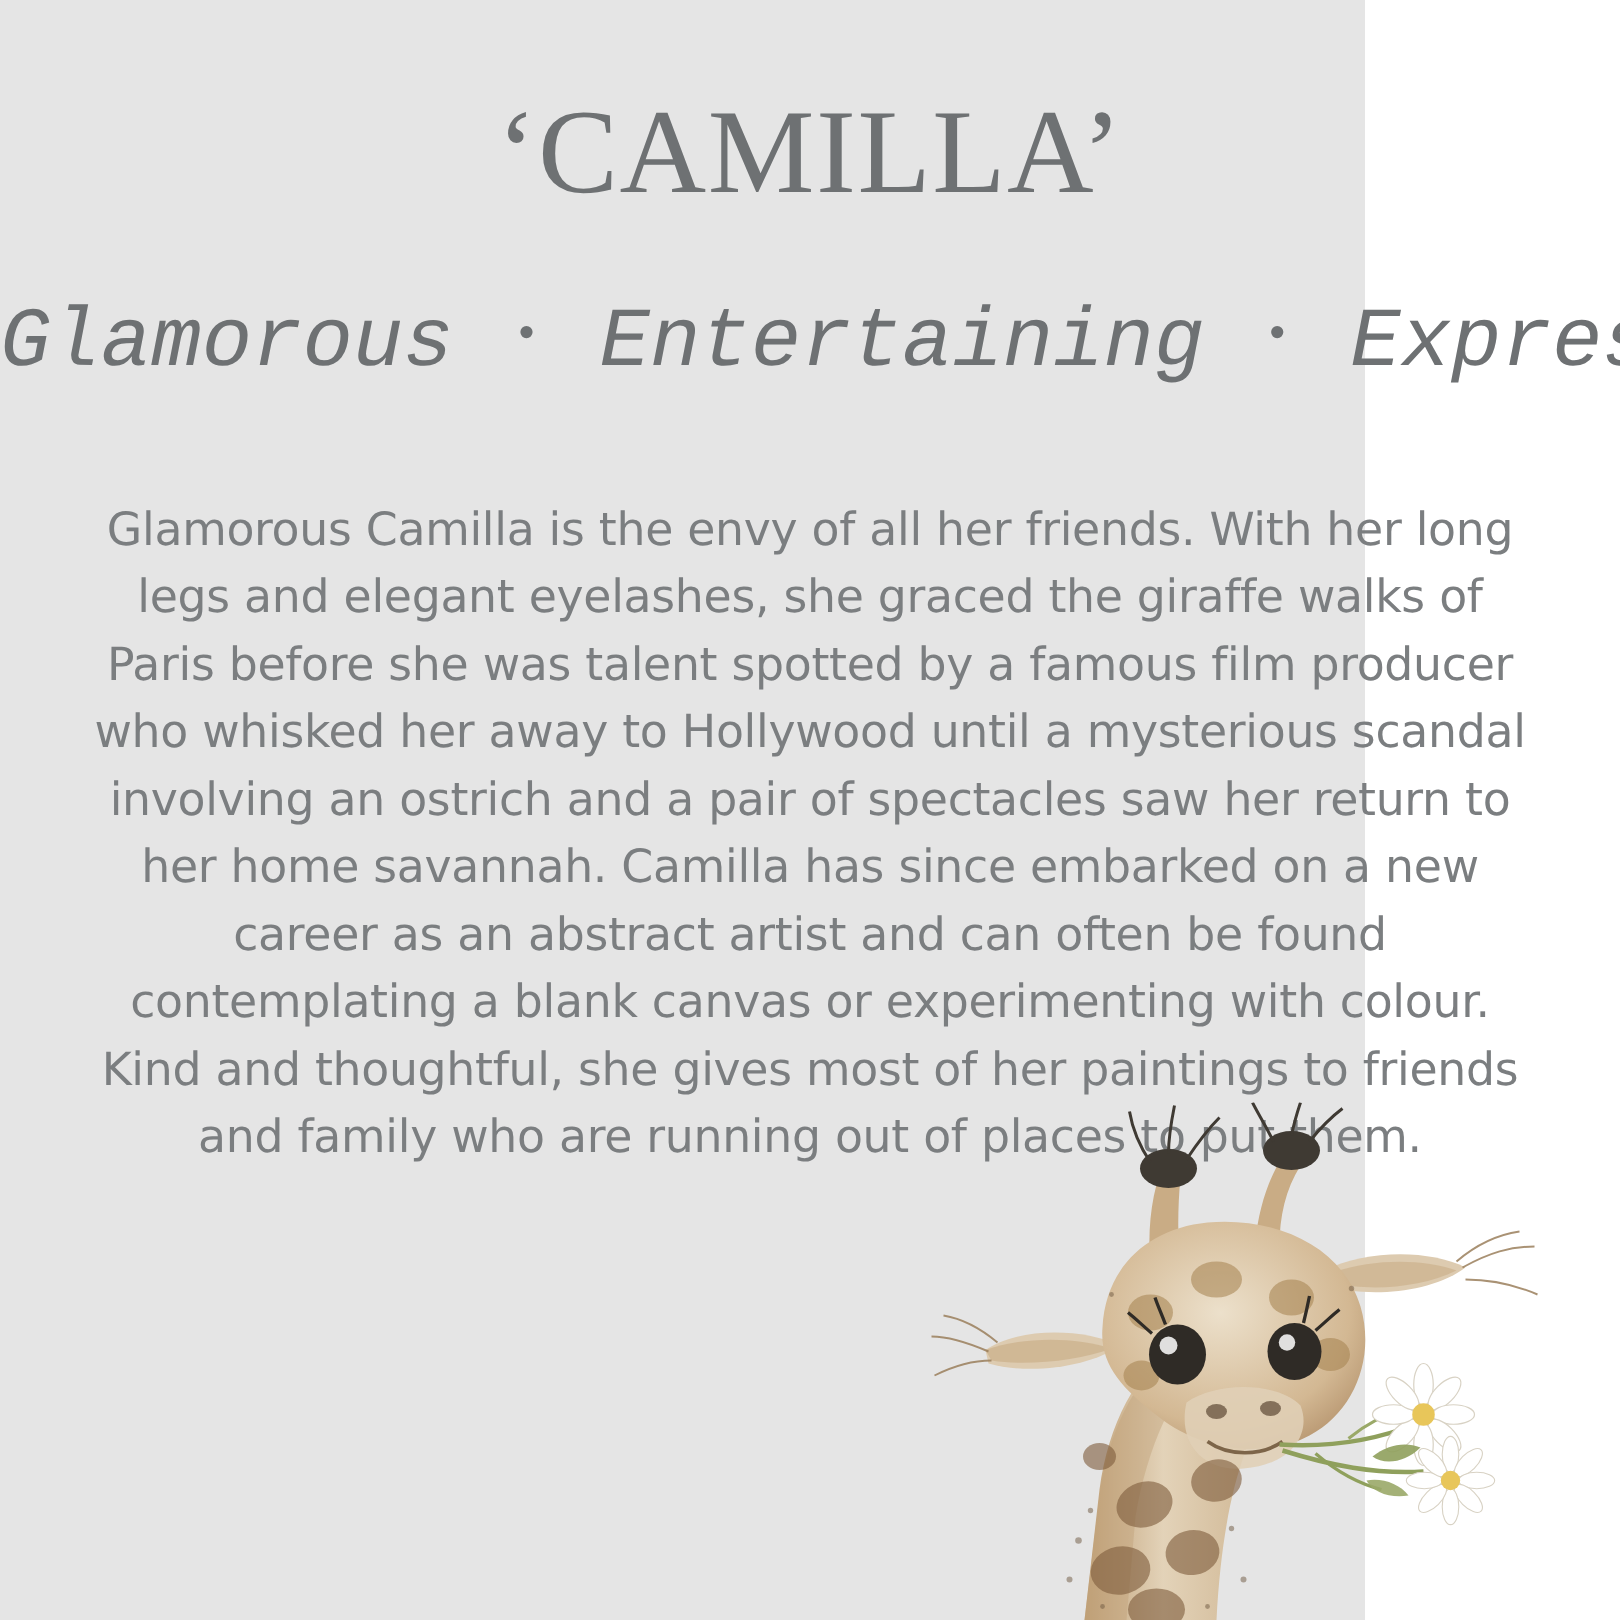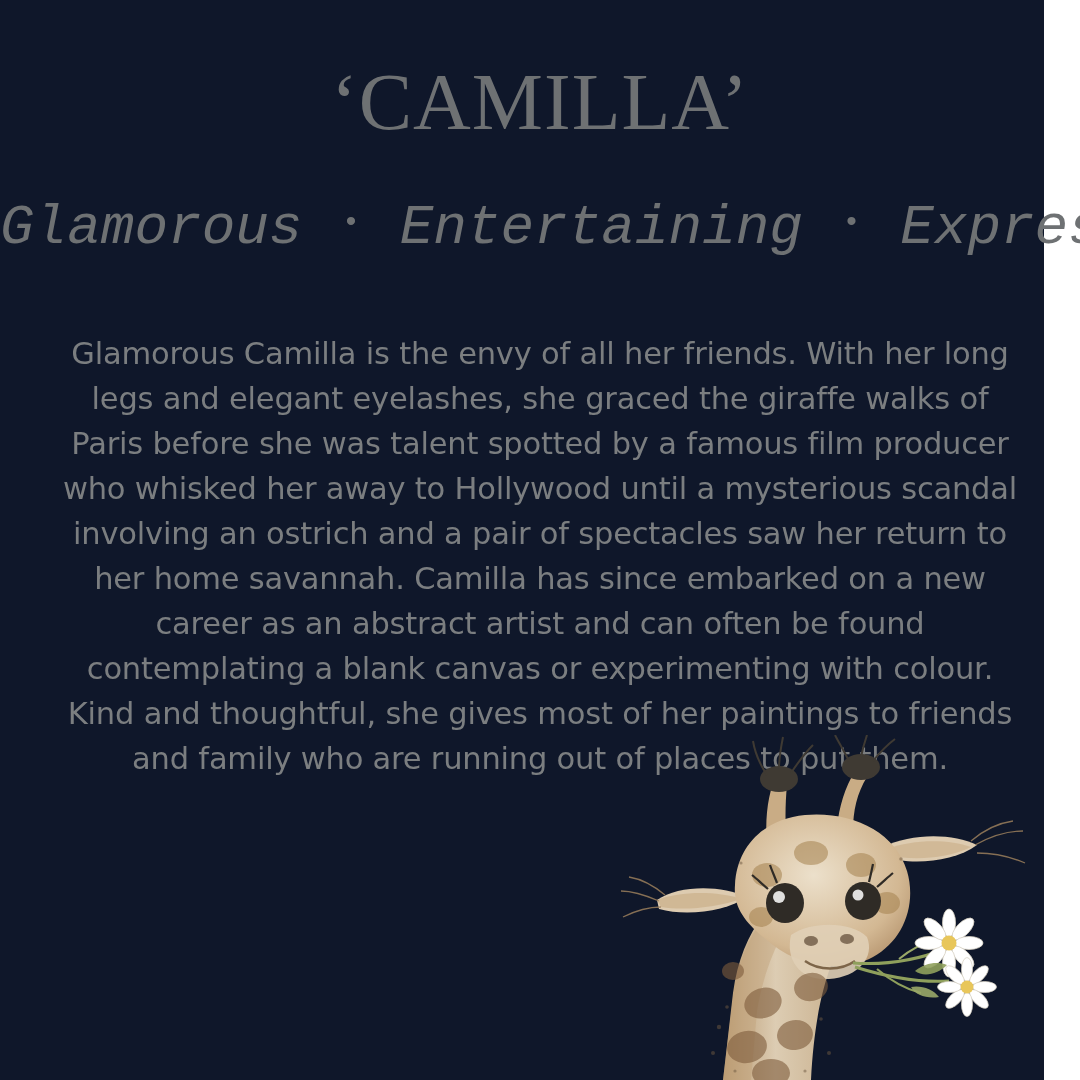--- a/index.html
+++ b/index.html
@@ -6,23 +6,23 @@
   html, body {
     margin: 0;
     padding: 0;
     width: 1080px;
     height: 1080px;
     background: #ffffff;
     overflow: hidden;
   }
   .page {
     position: relative;
-    width: 1044px;
+    width: 910px;
     height: 1080px;
-    background: #0f172a;
+    background: #e5e5e5;
     font-family: "Liberation Sans", sans-serif;
     padding-left: 31px;
   }
 
   
   .title {
     position: absolute;
     top: 62px;
     left: 0;
     width: 1080px;

